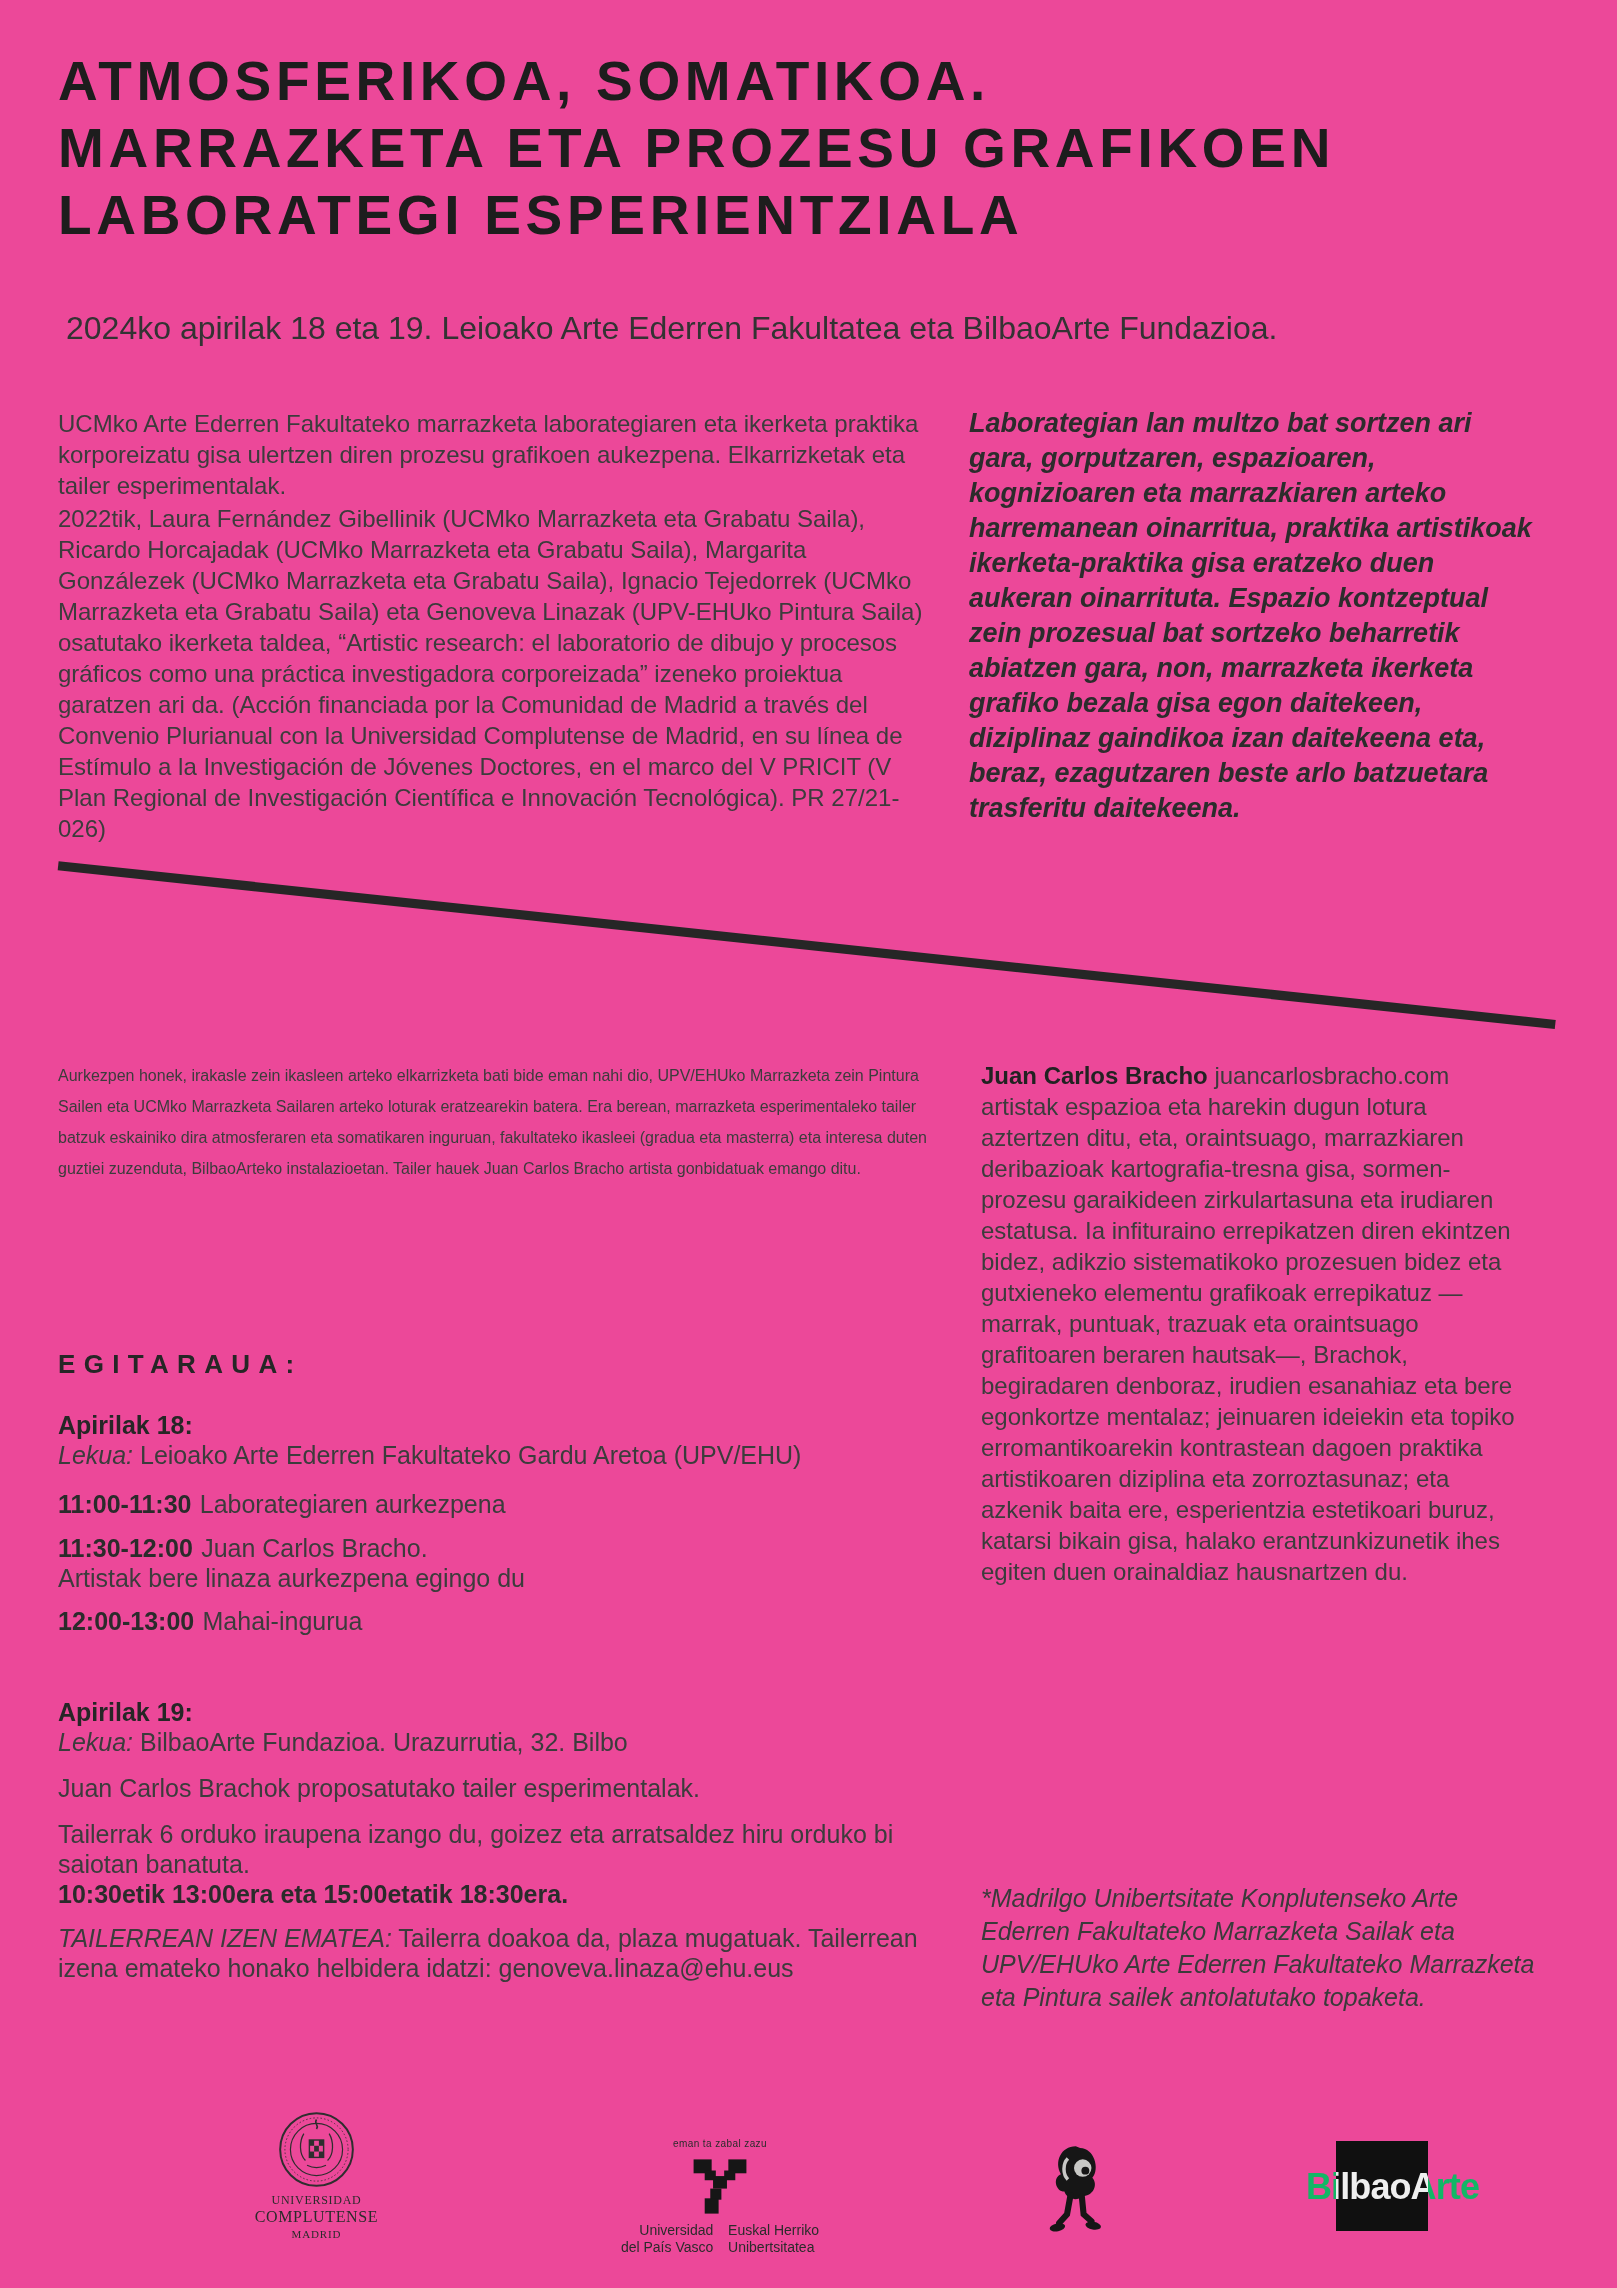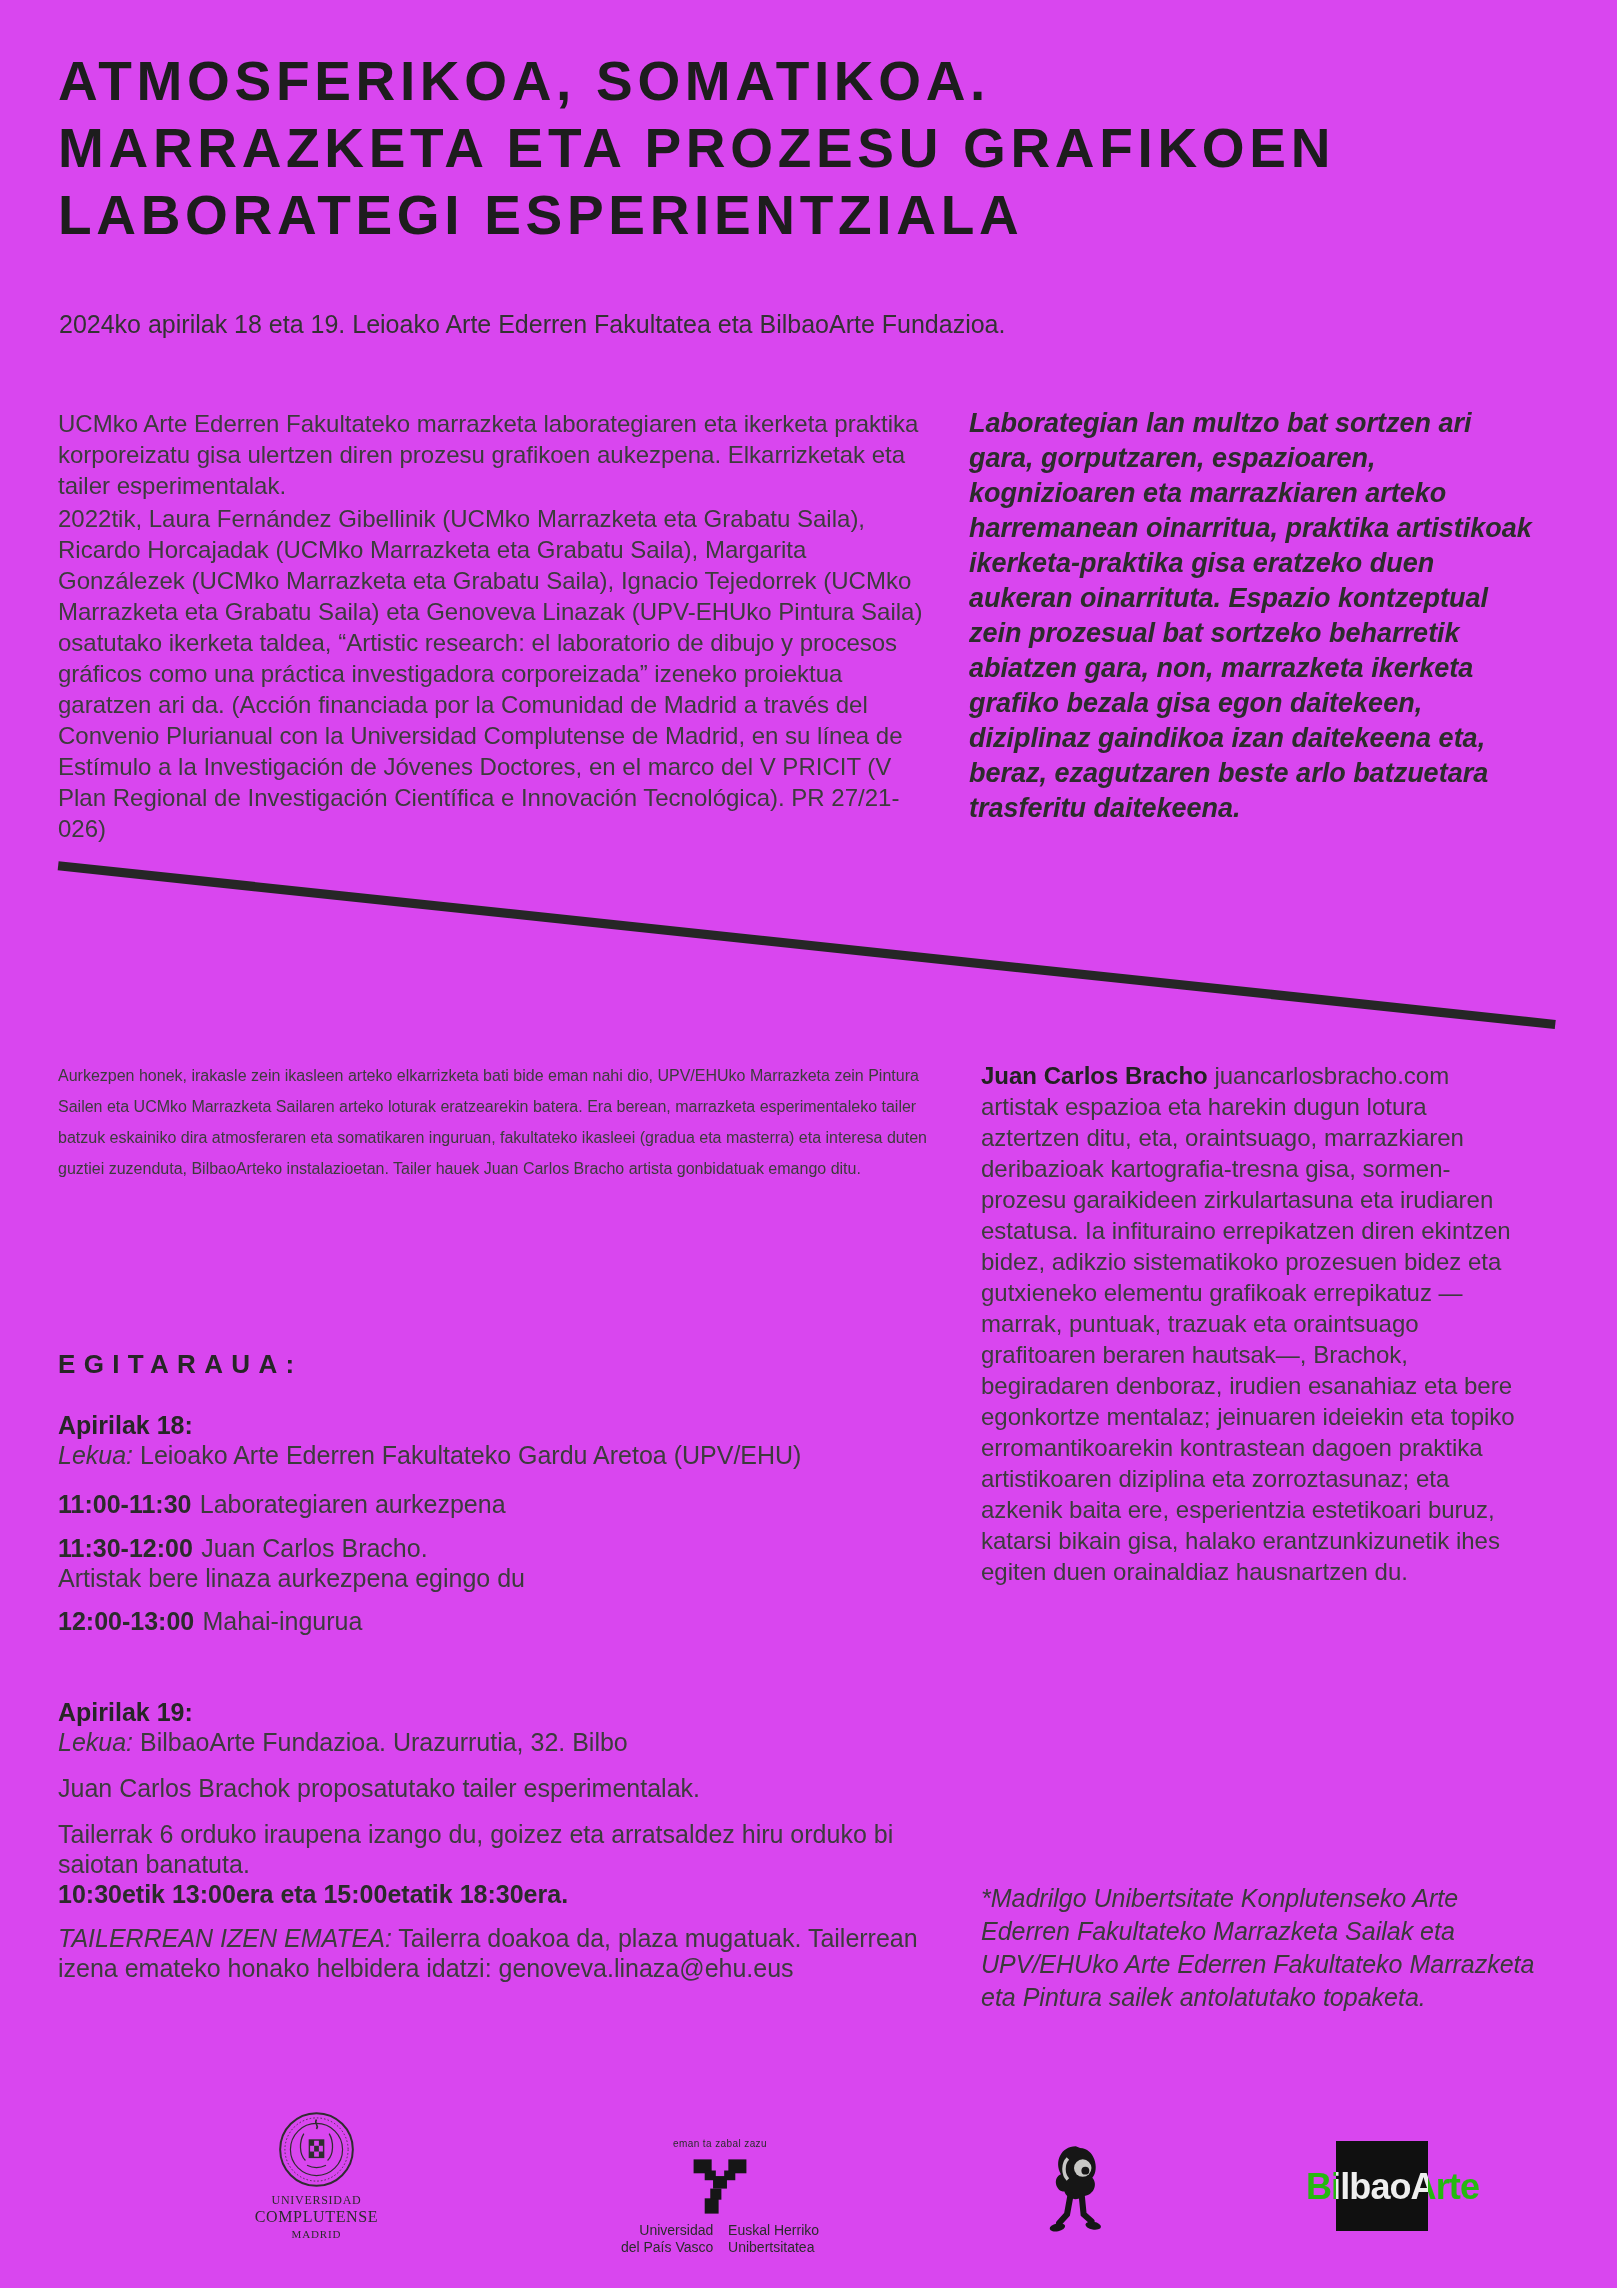--- a/index.html
+++ b/index.html
@@ -1,22 +1,22 @@
 <!DOCTYPE html>
 <html style="font-size:14.8px"><head>
 <meta charset="utf-8">
 <style>
   html,body{margin:0;padding:0;background:#c8c8c6;}
-  .page{position:relative;width:1618px;height:2289px;background:#d946ef;
+  .page{position:relative;width:1618px;height:2289px;background:#ec4899;
         font-family:"Liberation Sans",sans-serif;color:#3c3c3c;overflow:hidden;}
   .abs{position:absolute;}
   
   .title{left:58px;top:48px;width:1495px;font-size:55px;line-height:67px;
          font-weight:700;letter-spacing:.085em;color:#1d1d1d;}
-  .dateline{left:59px;top:310px;width:1384px;font-size:25px;color:#333;}
+  .dateline{left:66px;top:310px;width:1384px;font-size:32px;color:#333;}
   
   .intro-left{left:58px;top:408px;width:875px;font-size:24px;line-height:31px;}
   .intro-left p{margin:0;}
   .intro-left p + p{margin-top:2px;}
   .intro-right{left:969px;top:406px;width:568px;font-style:italic;font-weight:700;
                font-size:27px;line-height:35px;color:#2c2c2c;}
   .intro-right p{margin:0;}
   
   .divider{left:0;top:0;width:1618px;height:2289px;pointer-events:none;}
   

